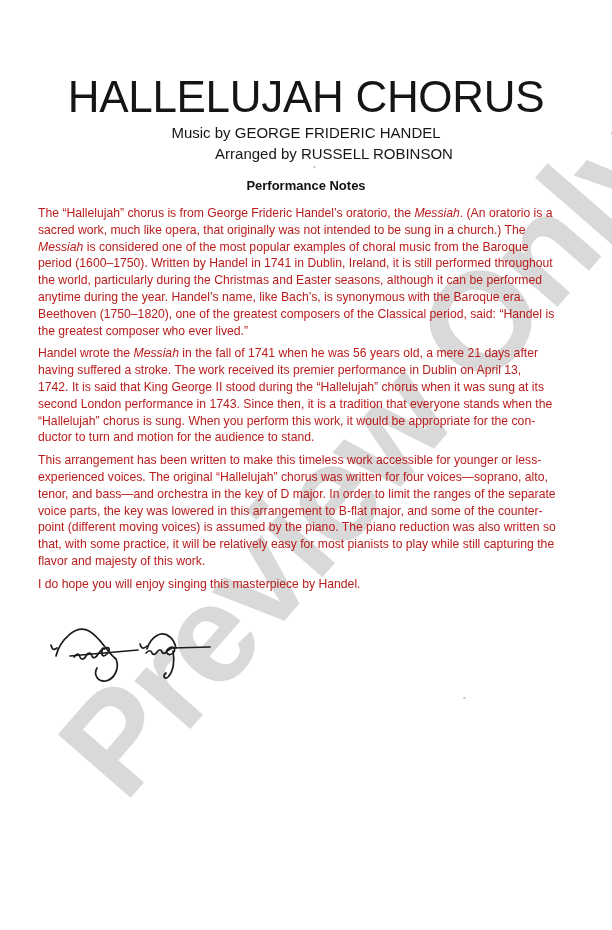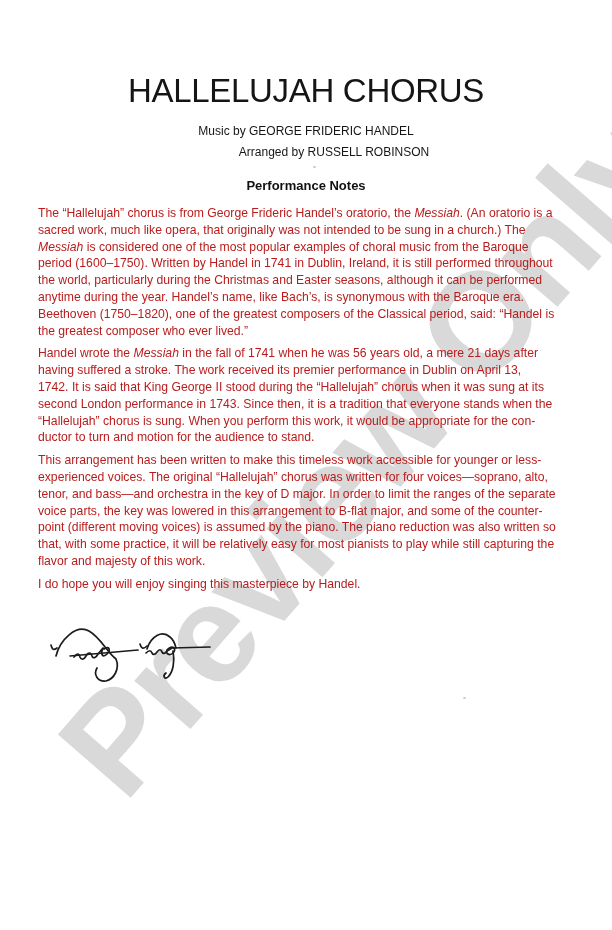--- a/index.html
+++ b/index.html
@@ -20,26 +20,26 @@
     letter-spacing:-3px;
     white-space:nowrap;
     color:#d9d9d9;
     z-index:0;
     user-select:none;
   }
   .content{position:absolute;inset:0;z-index:1;}
   .title{
     position:absolute;top:72px;left:0;width:100%;
     text-align:center;
-    font-size:33px;font-weight:400;letter-spacing:-0.3px;
+    font-size:44px;font-weight:400;letter-spacing:-0.3px;
     margin:0;color:#151515;
   }
   .byline{
     position:absolute;left:0;width:100%;
-    text-align:center;font-size:12px;color:#161616;
+    text-align:center;font-size:15px;color:#161616;
   }
   .byline.music{top:124px;}
   .byline.arranger{top:145px;padding-left:28px;}
   .section-heading{
     position:absolute;top:178px;left:0;width:100%;
     text-align:center;font-size:13px;font-weight:700;margin:0;color:#111;
   }
   .body-text{
     position:absolute;left:38px;top:205px;width:560px;
     font-size:12.2px;line-height:16.8px;color:#b91c1c;

